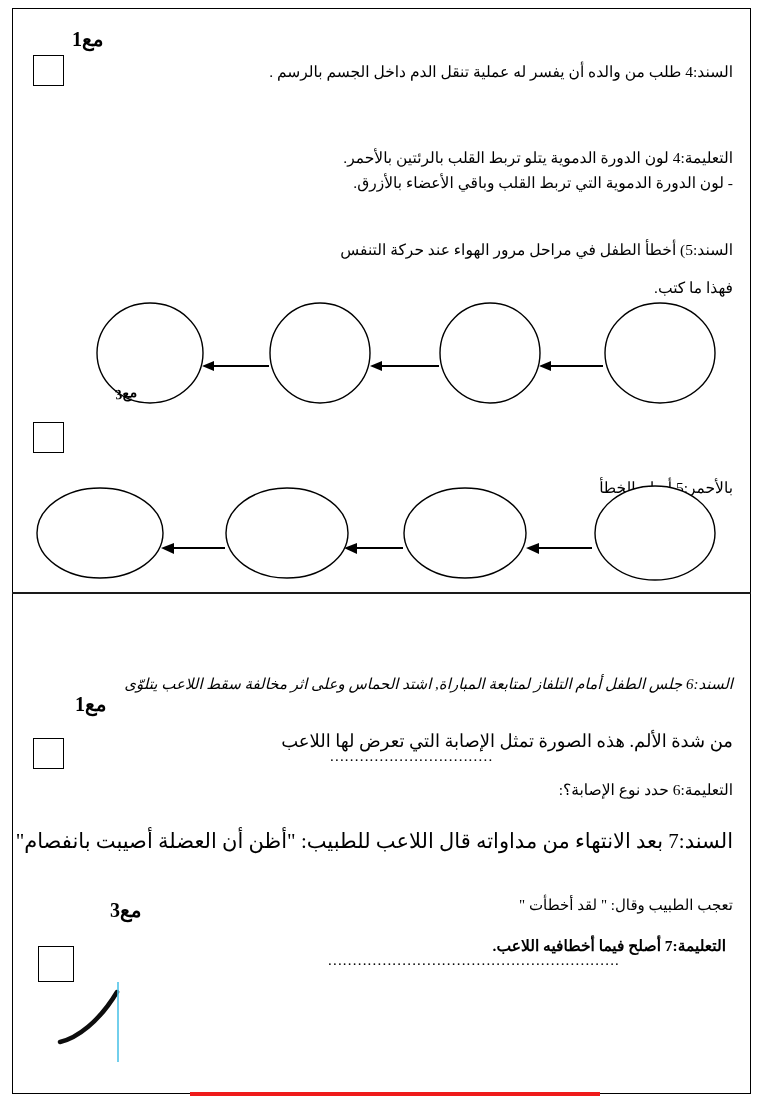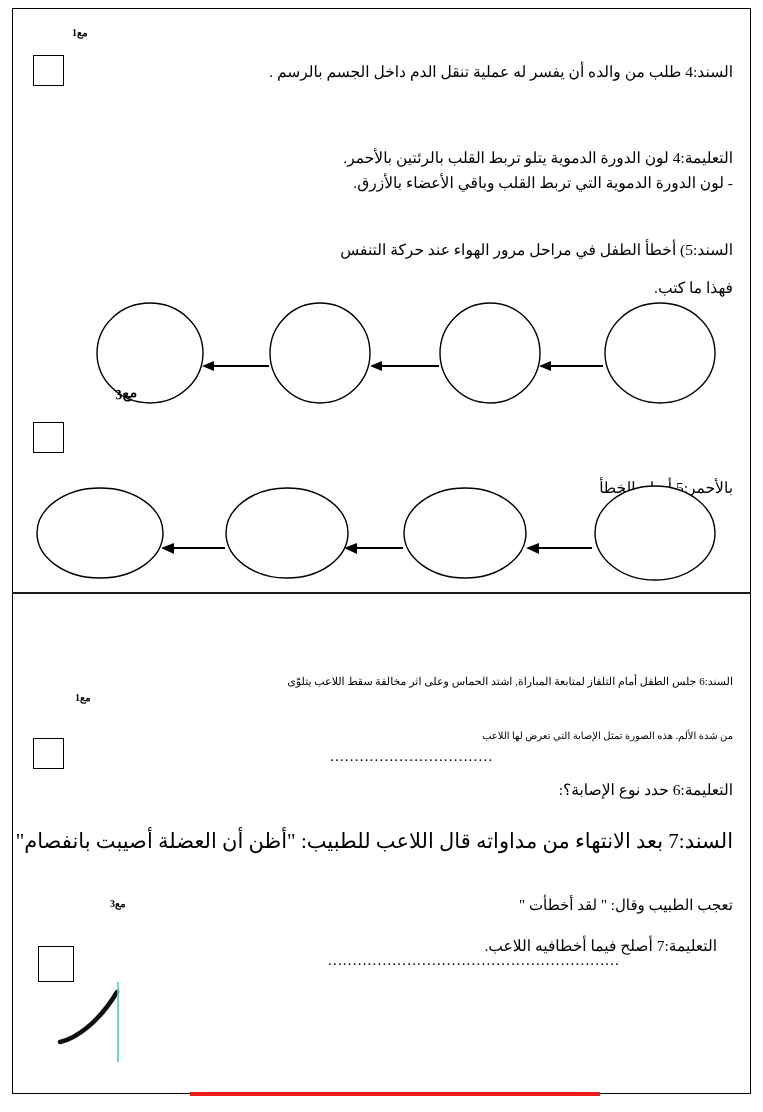--- a/index.html
+++ b/index.html
@@ -55,21 +55,21 @@
     unicode-bidi: embed;
     font-size: 15.5px;
     line-height: 1.5;
     white-space: nowrap;
     color: #000;
     margin-top: 36px;
   }
   .mark {
     position: absolute;
     direction: rtl;
-    font-size: 10px;
+    font-size: 20px;
     font-weight: 700;
     color: #000;
     white-space: nowrap;
   }
   .mark-small {
     position: absolute;
     direction: rtl;
     font-size: 14px;
     font-weight: 700;
     color: #000;
@@ -186,33 +186,33 @@
         <line class="arrow-line" x1="368" y1="65" x2="318" y2="65"></line>
         <polygon class="arrow-head" points="309,65 322,60 322,71"></polygon>
       </g>
       <g>
         <line class="arrow-line" x1="190" y1="65" x2="135" y2="65"></line>
         <polygon class="arrow-head" points="126,65 139,60 139,71"></polygon>
       </g>
     </svg>
   </div>
 
-  <div class="ar" style="right:30px; top:637px; width:700px; font-size:11px;">السند:6 جلس الطفل أمام التلفاز لمتابعة المباراة, اشتد الحماس وعلى اثر مخالفة سقط اللاعب يتلوّى</div>
-  <div class="ar" style="right:30px; top:692px; width:560px; font-size:10px;">من شدة الألم. هذه الصورة تمثل الإصابة التي تعرض لها اللاعب</div>
+  <div class="ar" style="right:30px; top:637px; width:700px; font-size:15px;font-style:italic;">السند:6 جلس الطفل أمام التلفاز لمتابعة المباراة, اشتد الحماس وعلى اثر مخالفة سقط اللاعب يتلوّى</div>
+  <div class="ar" style="right:30px; top:692px; width:560px; font-size:18px;">من شدة الألم. هذه الصورة تمثل الإصابة التي تعرض لها اللاعب</div>
 
   <div class="mark" style="left:75px; top:692px;">مع1</div>
   <div class="checkbox" style="left:33px; top:738px;"></div>
 
   <div class="ar" style="right:30px; top:742px; width:260px;">التعليمة:6 حدد نوع الإصابة؟:</div>
   <div class="dotted" style="left:330px; top:748px;">.................................</div>
 
   <div class="ar" style="right:30px; top:790px; width:560px; font-size:21px;">السند:7 بعد الانتهاء من مداواته قال اللاعب للطبيب: "أظن أن العضلة أصيبت بانفصام"</div>
   <div class="ar" style="right:30px; top:858px; width:480px; font-size:15px;">تعجب الطبيب وقال: " لقد أخطأت "</div>
 
-  <div class="ar" style="right:46px; top:898px; width:440px;">التعليمة:7 أصلح فيما أخطافيه اللاعب.</div>
+  <div class="ar" style="right:37px; top:898px; width:440px;font-weight:bold;">التعليمة:7 أصلح فيما أخطافيه اللاعب.</div>
   <div class="mark" style="left:110px; top:898px;">مع3</div>
   <div class="checkbox" style="left:38px; top:946px; width:36px; height:36px;"></div>
 
   <div class="dotted" style="left:328px; top:952px;">...........................................................</div>
 
   <div class="doodle">
     <svg width="130" height="90" viewBox="0 0 130 90">
       <path d="M5 62 C 22 58, 44 42, 62 12" stroke="#0d0d0d" stroke-width="4.5" fill="none" stroke-linecap="round"></path>
       <line x1="63" y1="2" x2="63" y2="82" stroke="#4fc3e8" stroke-width="1.6"></line>
     </svg>

